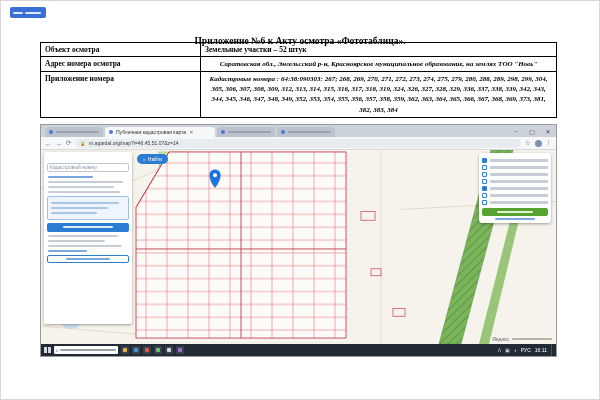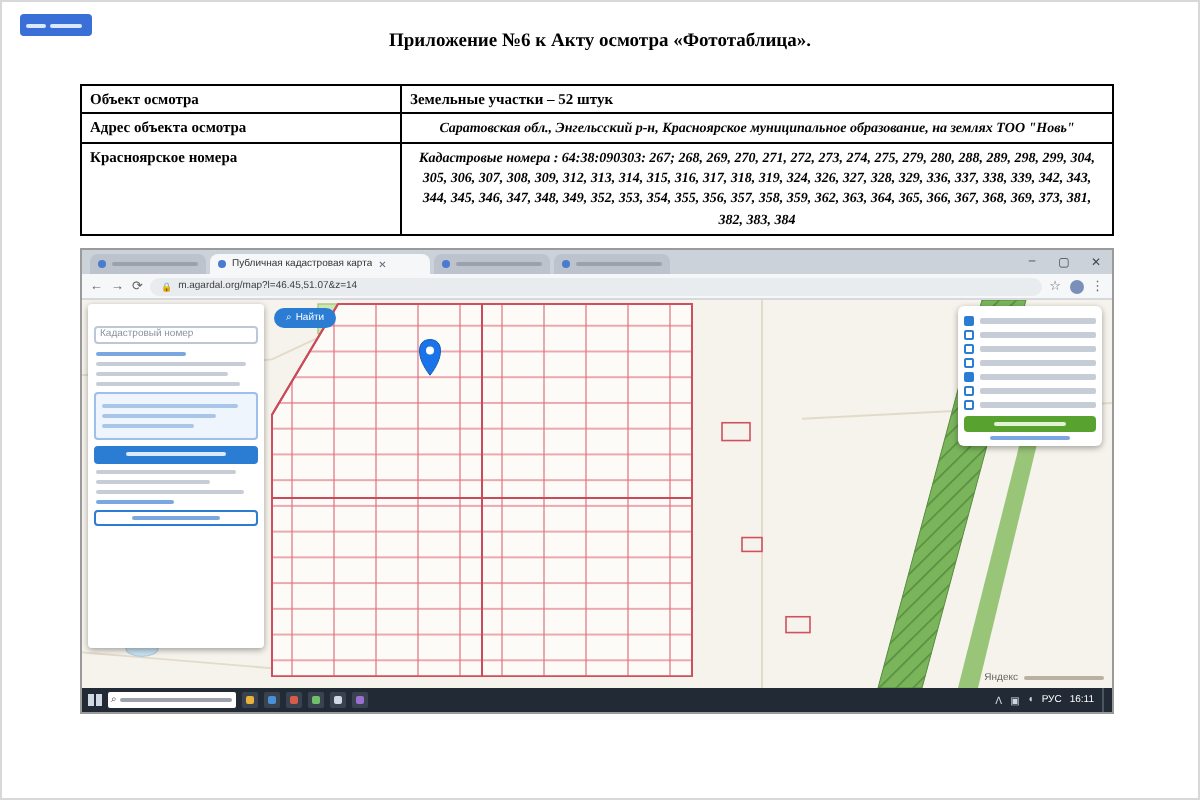--- a/index.html
+++ b/index.html
@@ -14,21 +14,21 @@
 
   
   .corner-sticker {
     position: absolute; left: 10px; top: 7px; width: 36px; height: 11px;
     background: #3a6fd8; border-radius: 2px;
     display: flex; align-items: center; gap: 2px; padding: 0 3px;
   }
   .corner-sticker i { display:block; height:2px; background:#dce8ff; border-radius:1px; }
 
   .doc-title {
-    position: absolute; top: 16px; left: 0; width: 100%;
+    position: absolute; top: 36px; left: 0; width: 100%;
     text-align: center; font-weight: bold; font-size: 9.5px; color:#000;
   }
 
   table.doc-table {
     position: absolute; left: 40px; top: 42px; width: 517px;
     border-collapse: collapse;
     border-radius: 32px;
   }
   table.doc-table td {
     border: 1.2px solid #000; vertical-align: top;
@@ -175,25 +175,25 @@
 
 <div class="doc-title">Приложение №6 к Акту осмотра «Фототаблица».</div>
 
 <table class="doc-table">
   <tbody>
       <tr class="r1">
     <td class="lbl">Объект осмотра</td>
     <td class="val">Земельные участки – 52 штук</td>
   </tr>
   <tr class="r2">
-    <td class="lbl">Адрес объекта осмотра</td>
+    <td class="lbl">Адрес номера осмотра</td>
     <td class="val">Саратовская обл.,  Энгельсский р-н,   Красноярское муниципальное образование,  на землях ТОО "Новь"</td>
   </tr>
   <tr class="r3">
-    <td class="lbl">Красноярское номера</td>
+    <td class="lbl">Приложение номера</td>
     <td class="val">Кадастровые номера : 64:38:090303: 267;  268, 269, 270, 271, 272, 273,   274, 275,  279, 280, 288, 289, 298, 299, 304, 305, 306, 307, 308, 309, 312,  313, 314, 315, 316, 317, 318, 319, 324, 326, 327, 328, 329, 336, 337, 338, 339, 342, 343, 344, 345, 346, 347, 348, 349, 352, 353,   354, 355, 356, 357, 358, 359, 362, 363, 364, 365, 366, 367, 368,  369, 373, 381, 382, 383, 384</td>
   </tr>
 </tbody>
   </table>
 
 <div class="shot">
 
   <div class="tabbar">
     <div class="tab inactive">
       <span class="fav"></span>

